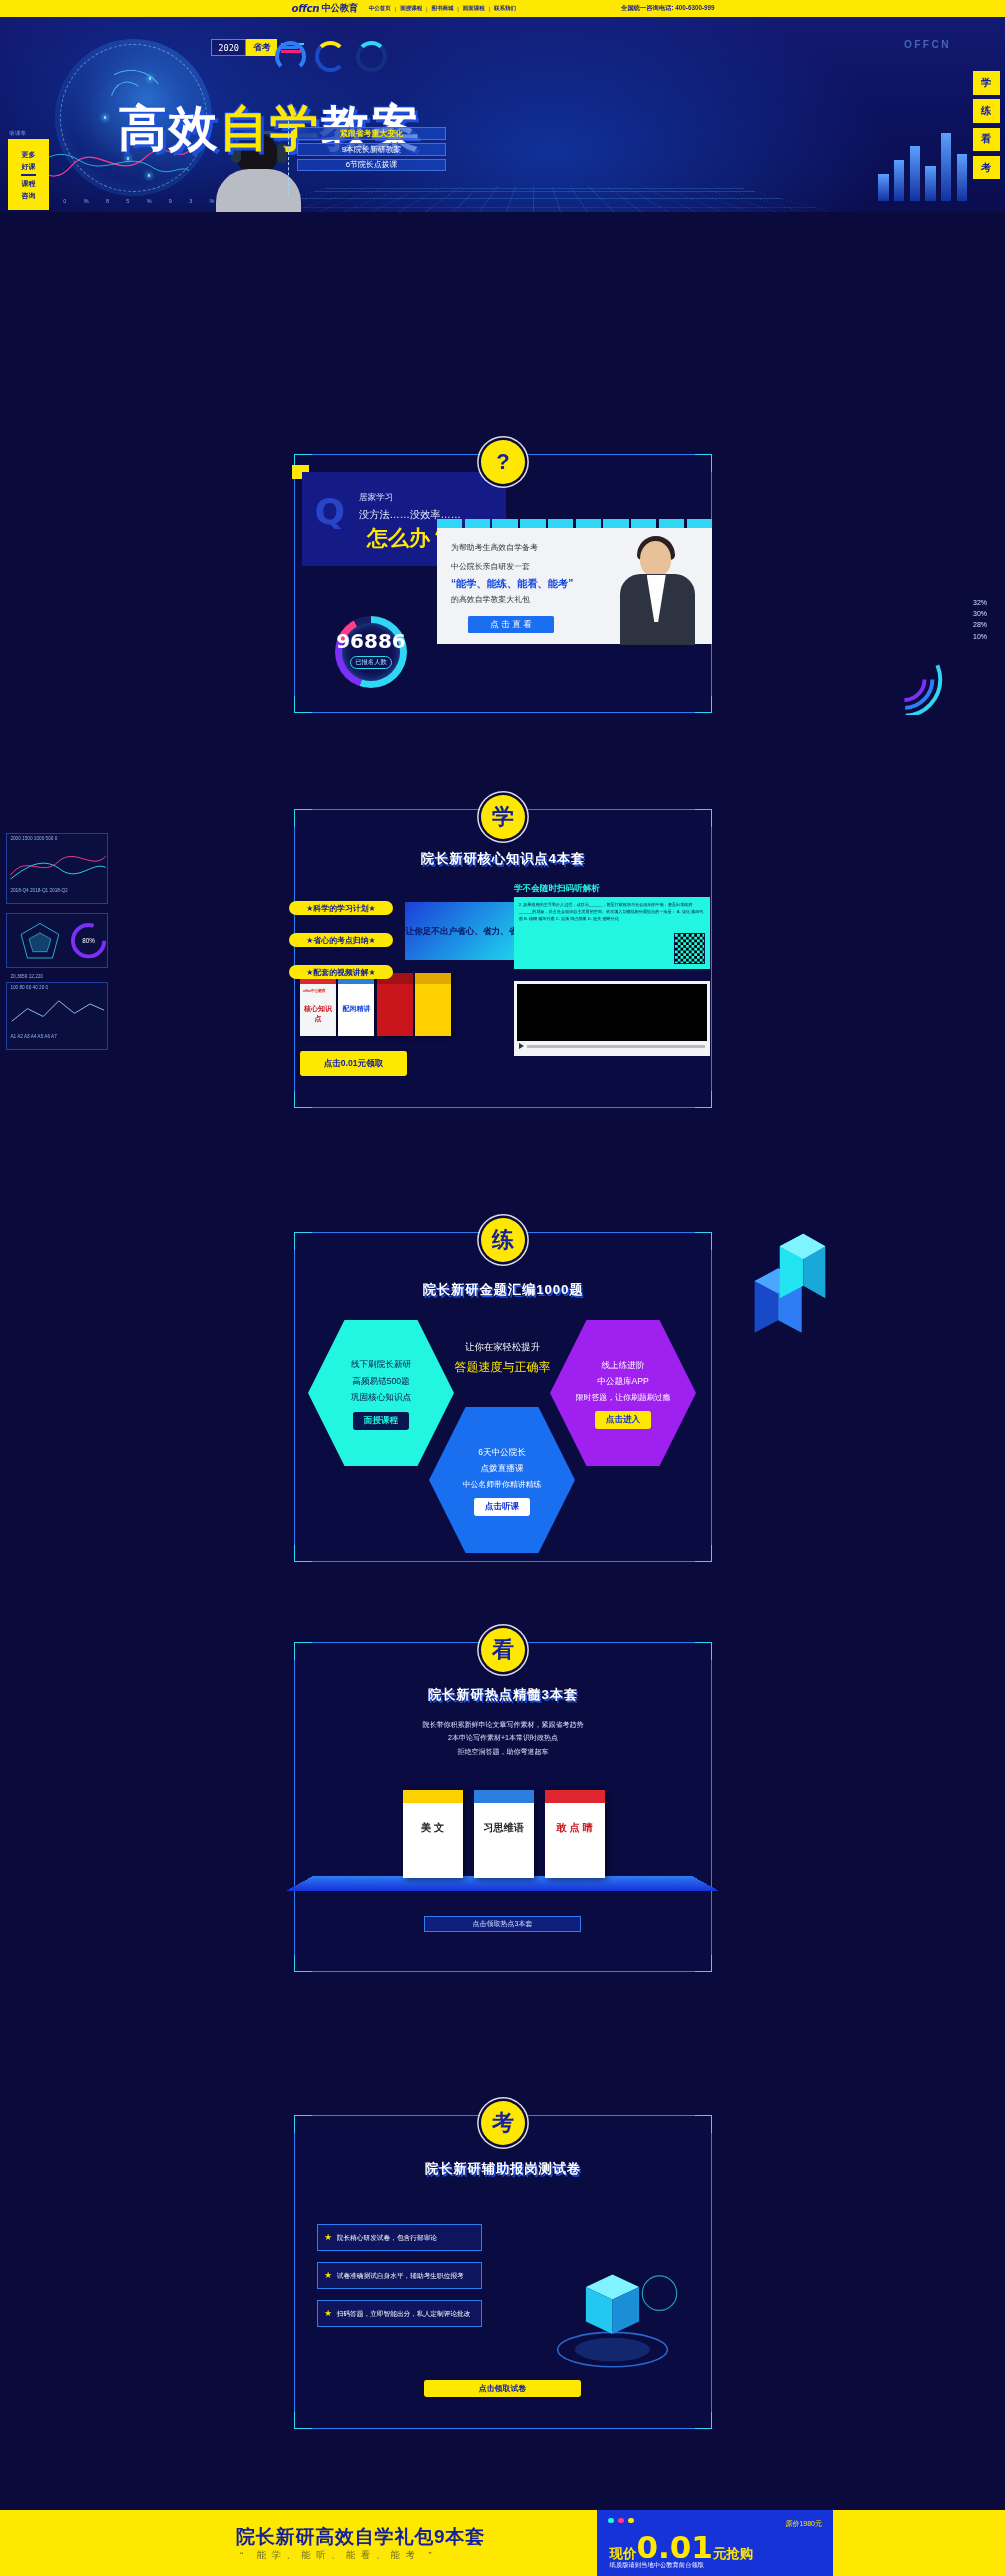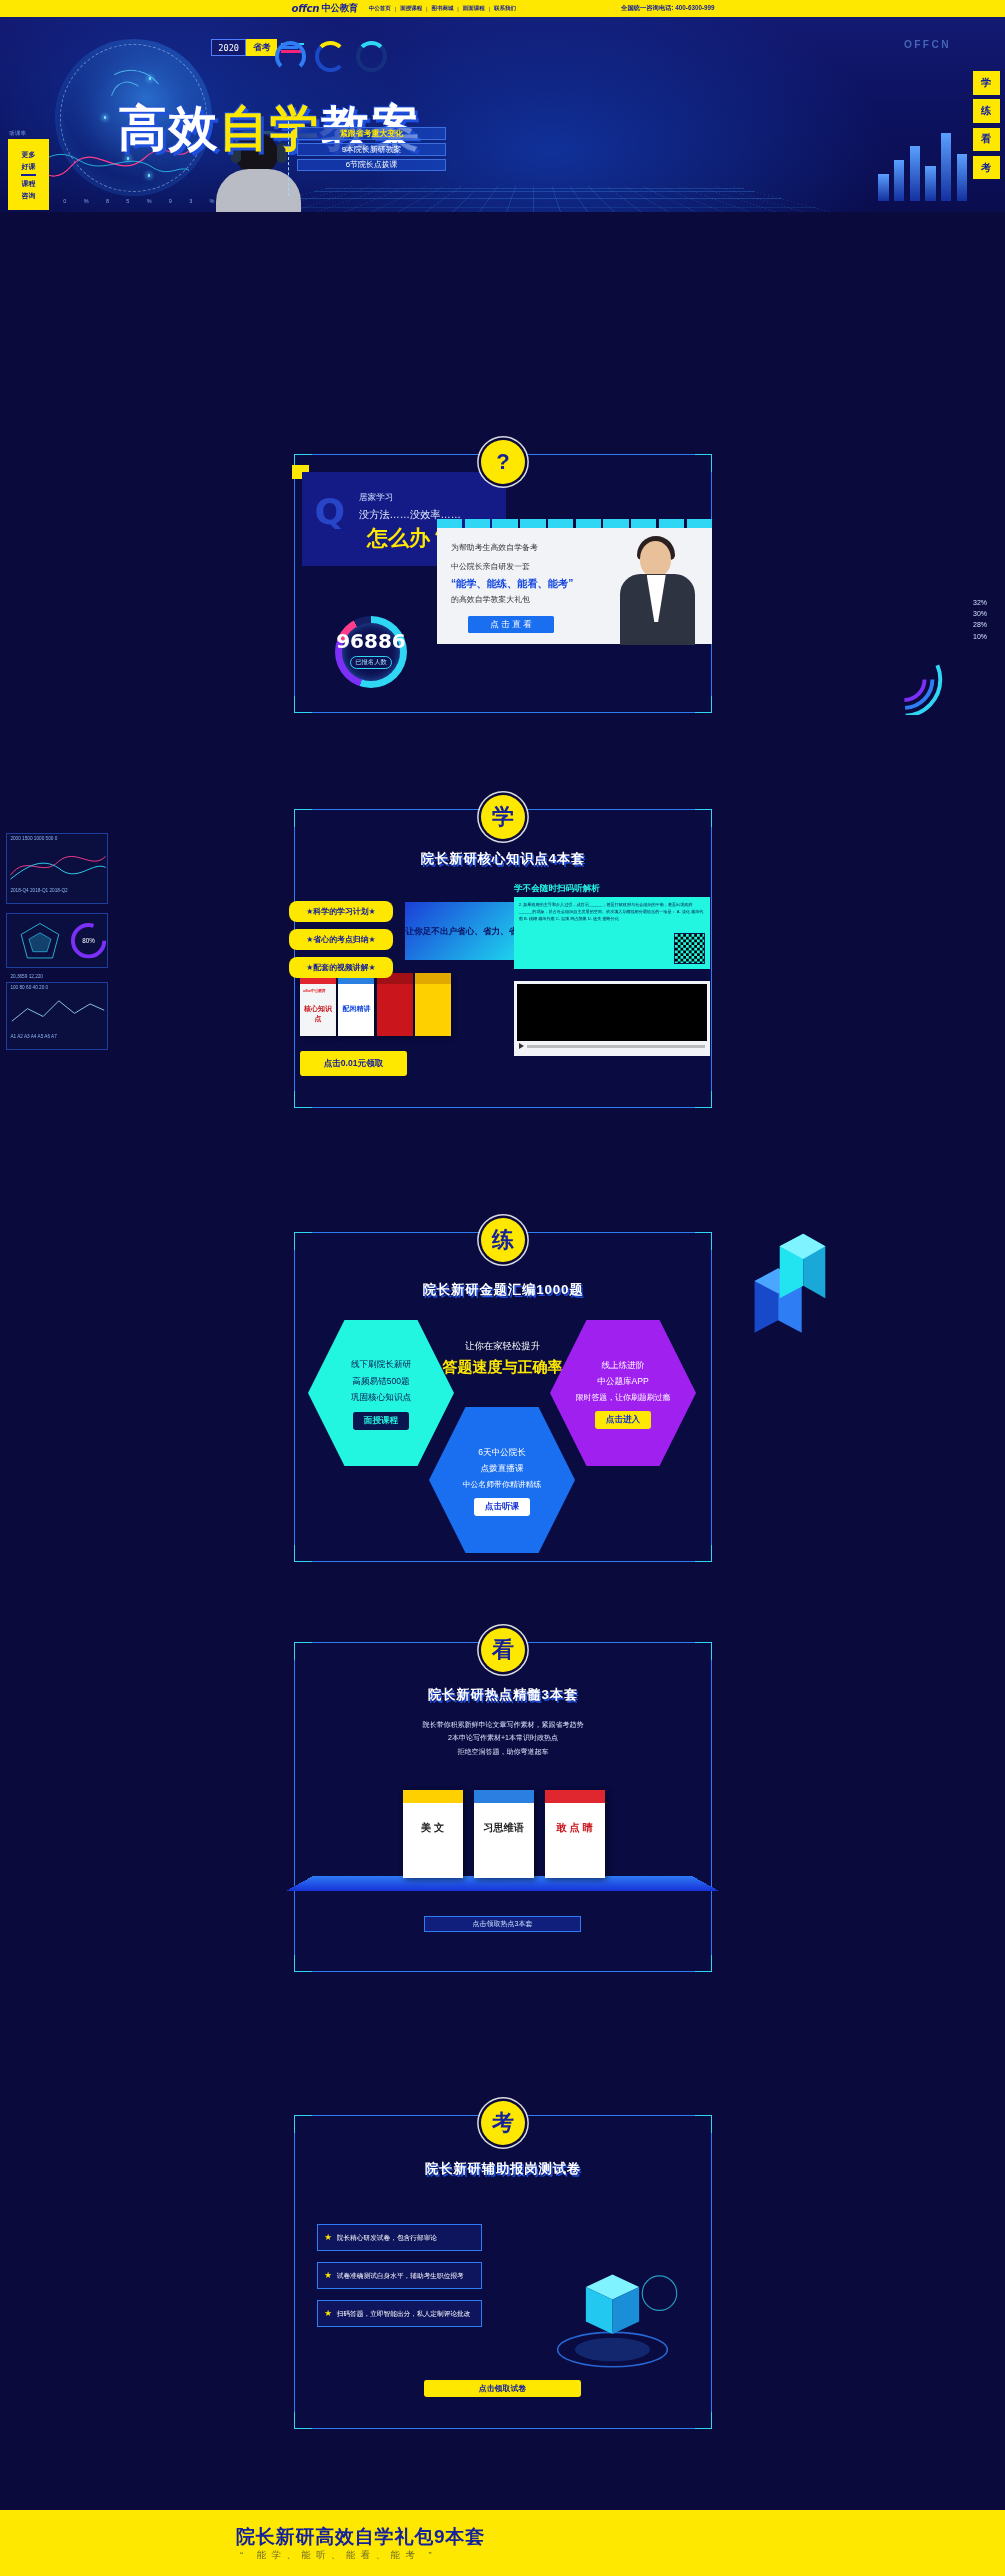--- a/index.html
+++ b/index.html
@@ -110,22 +110,22 @@
      display:flex;align-items:center;justify-content:center;border-radius:1.6px;}
   .teacher{position:absolute;right:6.3px;bottom:0;width:94px;height:108px;}
   .teacher .hd{position:absolute;left:28px;top:4.7px;width:31px;height:36px;border-radius:50% 50% 46% 46%;background:#e8c09a;}
   .teacher .hair{position:absolute;left:25px;top:0;width:38px;height:23.6px;border-radius:19px 19px 4.7px 4.7px;background:#2a2020;}
   .teacher .suit{position:absolute;left:7.9px;top:38px;width:75px;height:71px;background:#2d3340;border-radius:20.4px 20.4px 0 0;}
   .teacher .shirt{position:absolute;left:35px;top:39px;width:19px;height:47px;background:#fff;clip-path:polygon(0 0,100% 0,60% 100%,40% 100%);}
   .pctlist{position:absolute;right:19px;top:597px;font-size:7px;color:#cfe0ff;line-height:1.6;text-align:right;z-index:22;}
   .arcdeco{position:absolute;right:31px;top:644px;width:71px;height:71px;z-index:15;}
 
   
-  .tagy{height:21px;background:#ffe800;color:#16229c;font-size:7.9px;font-weight:bold;border-radius:7.9px;
-     display:flex;align-items:center;justify-content:center;margin-bottom:7px;width:104px;}
+  .tagy{height:14px;background:#ffe800;color:#16229c;font-size:7.9px;font-weight:bold;border-radius:7.9px;
+     display:flex;align-items:center;justify-content:center;margin-bottom:18px;width:104px;}
   .cyanbox{position:absolute;left:405px;top:902px;width:130px;height:58px;background:linear-gradient(135deg,#1b3fd8,#1fe4f0);
      display:flex;flex-direction:row;align-items:center;justify-content:center;color:#0a1060;font-size:8.6px;font-weight:bold;line-height:1.5;z-index:22;}
   .bookrow{position:absolute;left:300px;top:973px;display:flex;align-items:flex-end;gap:2.4px;z-index:22;}
   .bk{width:36px;height:63px;position:relative;box-shadow:1.6px 1.6px 4.7px rgba(0,0,0,.5);}
   .bk .bt{position:absolute;left:3.1px;top:20.4px;right:3.1px;text-align:center;font-size:7px;font-weight:bold;}
   .bk .logo{position:absolute;left:3.1px;top:3.9px;font-size:3.9px;color:#e0262e;font-weight:bold;}
   .buybtn{position:absolute;left:300px;top:1051px;width:107px;height:25px;background:#ffe800;color:#16229c;font-size:8.6px;font-weight:bold;
      display:flex;align-items:center;justify-content:center;border-radius:2.4px;z-index:23;}
   .qbox2{position:absolute;left:514px;top:897px;width:196px;height:72px;background:#22f5e0;color:#0a1060;z-index:22;padding:4.7px;}
   .qbox2 .hd{position:absolute;left:0;top:-14px;font-size:8.6px;font-weight:bold;color:#22f5e0;}
@@ -397,21 +397,21 @@
 </div>
 <div class="sectitle" style="position:absolute;left:294px;top:1281px;width:418px">院长新研金题汇编1000题</div>
 <div class="hex" style="left:308px;top:1320px;width:146px;height:146px;background:#22f5e0;color:#0b1550;z-index:24">
   <span style="font-size:8.6px;line-height:1.9">线下刷院长新研</span>
   <span style="font-size:8.6px;line-height:1.9">高频易错500题</span>
   <span style="font-size:8.6px;line-height:1.9">巩固核心知识点</span>
   <span class="hexbtn" style="background:#0b1550;color:#22f5e0">面授课程</span>
 </div>
 <div class="hex" style="left:424px;top:1314px;width:157px;height:88px;background:transparent;border:0;z-index:23">
   <span style="font-size:9.4px">让你在家轻松提升</span>
-  <span style="font-size:15px;font-weight:bold;color:#ffe800;margin-top:5px">答题速度与正确率</span>
+  <span style="font-size:12px;font-weight:normal;color:#ffe800;margin-top:5px">答题速度与正确率</span>
 </div>
 <div class="hex" style="left:429px;top:1407px;width:146px;height:146px;background:#1a6ef0;color:#fff;z-index:24">
   <span style="font-size:8.6px;line-height:1.9">6天中公院长</span>
   <span style="font-size:8.6px;line-height:1.9">点拨直播课</span>
   <span style="font-size:7.9px;line-height:1.9">中公名师带你精讲精练</span>
   <span class="hexbtn" style="background:#fff;color:#1633d8">点击听课</span>
 </div>
 <div class="hex" style="left:550px;top:1320px;width:146px;height:146px;background:#a020f0;color:#fff;z-index:24">
   <span style="font-size:8.6px;line-height:1.9">线上练进阶</span>
   <span style="font-size:8.6px;line-height:1.9">中公题库APP</span>
@@ -485,14 +485,28 @@
   <polygon points="56,70 90,54 124,70 90,86" fill="#7ff3ff"></polygon>
   <polygon points="56,70 90,86 90,130 56,114" fill="#22c8f0"></polygon>
   <polygon points="124,70 90,86 90,130 124,114" fill="#1a8fd8"></polygon>
   <circle cx="150" cy="78" r="22" fill="none" stroke="#2fd7f5" stroke-width="1.5" opacity=".7"></circle>
 </svg>
 <div style="position:absolute;left:424px;top:2380px;width:157px;height:17.3px;background:#ffe800;color:#16229c;font-size:7.9px;font-weight:bold;display:flex;align-items:center;justify-content:center;border-radius:2.4px;z-index:25">点击领取试卷</div>
 
 <div class="footer">
   <div class="ft1">院长新研高效自学礼包9本套</div>
   <div class="ft2">“ 能学、能听、能看、能考 ”</div>
+  <div class="buybox">
+    <div class="dots">
+        <i style="background:#22f5e0"></i>
+        <i style="background:#ff3d8b"></i>
+        <i style="background:#ffe800"></i>
+      </div>
+    <div class="orig">原价1980元</div>
+    <div class="price">
+      <span class="sm">现价</span>
+      <span class="big">0.01</span>
+      <span class="sm">元抢购</span>
+    </div>
+    <div class="note">纸质版请到当地中公教育前台领取</div>
+  </div>
 </div>
 
 
 </body></html>

